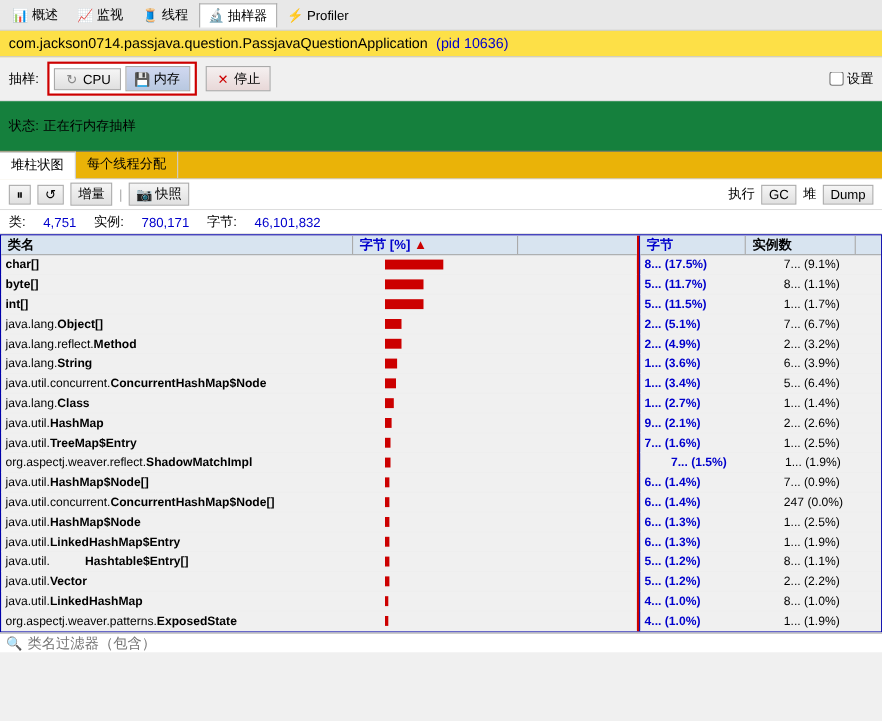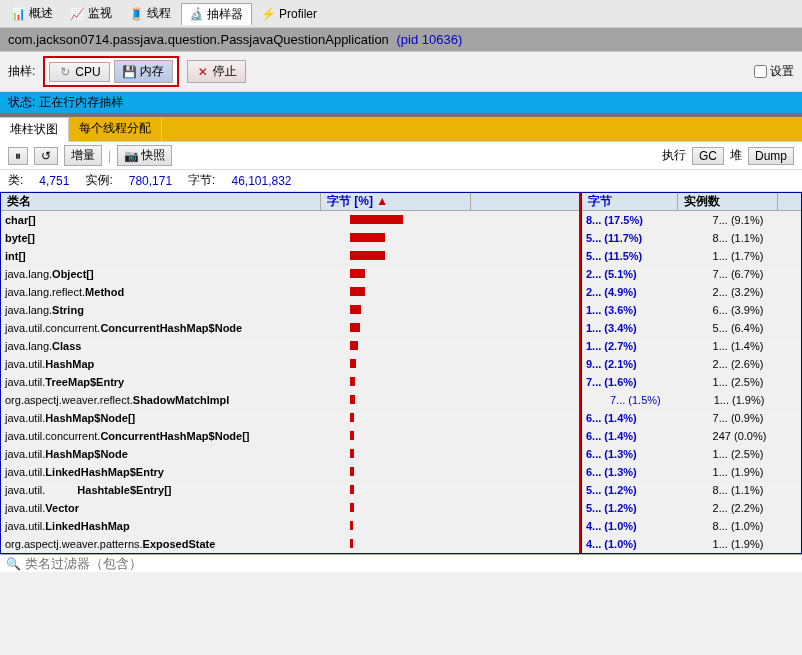--- a/index.html
+++ b/index.html
@@ -35,21 +35,21 @@
       border-bottom: none;
     }
     .tab-icon {
       width: 14px;
       height: 14px;
       display: inline-flex;
       align-items: center;
       justify-content: center;
     }
     .title-bar {
-      background: #a3a3a3;
+      background: #fde047;
       padding: 4px 8px;
       font-size: 13px;
       border-bottom: 1px solid #ccc;
       color: #000;
     }
     .title-bar .pid {
       color: #0000cc;
     }
     .sampler-toolbar {
       display: flex;
@@ -89,24 +89,24 @@
       align-items: center;
       justify-content: center;
     }
     .settings-checkbox {
       display: flex;
       align-items: center;
       gap: 3px;
       font-size: 12px;
     }
     .status-bar {
-      padding: 2px 8px;
-      font-size: 12px;
-      border-bottom: 4px solid #737373;
-      background: #0ea5e9;
+      padding: 14px 8px;
+      font-size: 12px;
+      border-bottom: 1px solid #737373;
+      background: #15803d;
     }
     .status-row {
       display: flex;
       align-items: center;
       gap: 4px;
     }
     .heap-tabs {
       display: flex;
       border-bottom: 1px solid #ccc;
       background: #eab308;
@@ -573,21 +573,21 @@
             </div>
             <div class="data-row">
               <div class="data-cell" style="width: 110px; color: rgb(0, 0, 204); font-weight: bold;">9...  (2.1%)</div>
               <div class="data-cell" style="width: 100px;">2...  (2.6%)</div>
             </div>
             <div class="data-row">
               <div class="data-cell" style="width: 110px; color: rgb(0, 0, 204); font-weight: bold;">7...  (1.6%)</div>
               <div class="data-cell" style="width: 100px;">1...  (2.5%)</div>
             </div>
             <div class="data-row">
-              <div class="data-cell" style="width: 110px; color: rgb(0, 0, 204); font-weight: normal; padding-left: 28px;">7...  (1.5%)</div>
+              <div class="data-cell" style="width: 110px; color: rgb(0, 0, 204); font-weight: bold; padding-left: 28px;">7...  (1.5%)</div>
               <div class="data-cell" style="width: 100px;">1...  (1.9%)</div>
             </div>
             <div class="data-row">
               <div class="data-cell" style="width: 110px; color: rgb(0, 0, 204); font-weight: bold;">6...  (1.4%)</div>
               <div class="data-cell" style="width: 100px;">7...  (0.9%)</div>
             </div>
             <div class="data-row">
               <div class="data-cell" style="width: 110px; color: rgb(0, 0, 204); font-weight: bold;">6...  (1.4%)</div>
               <div class="data-cell" style="width: 100px;">247  (0.0%)</div>
             </div>

